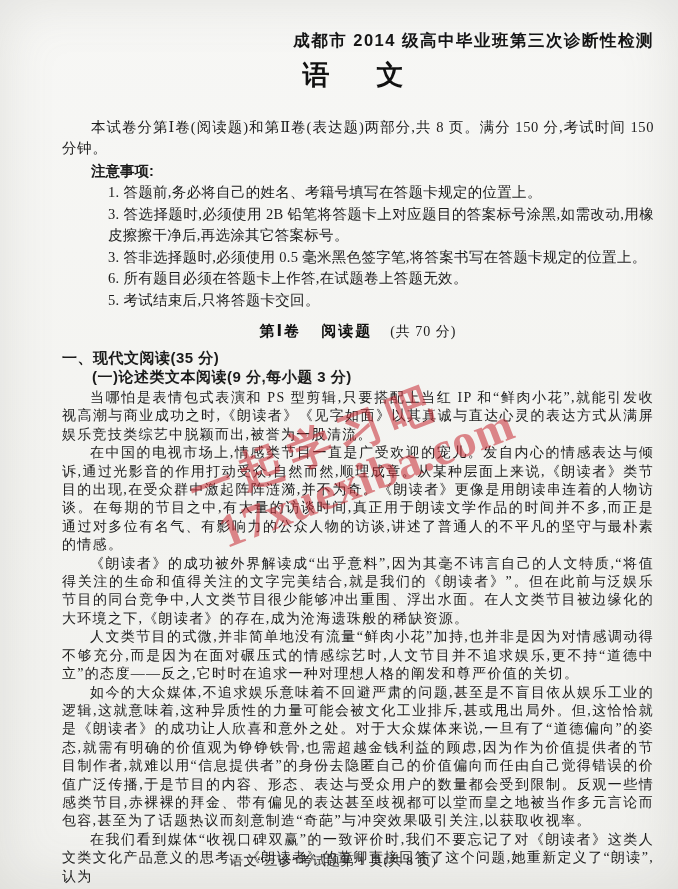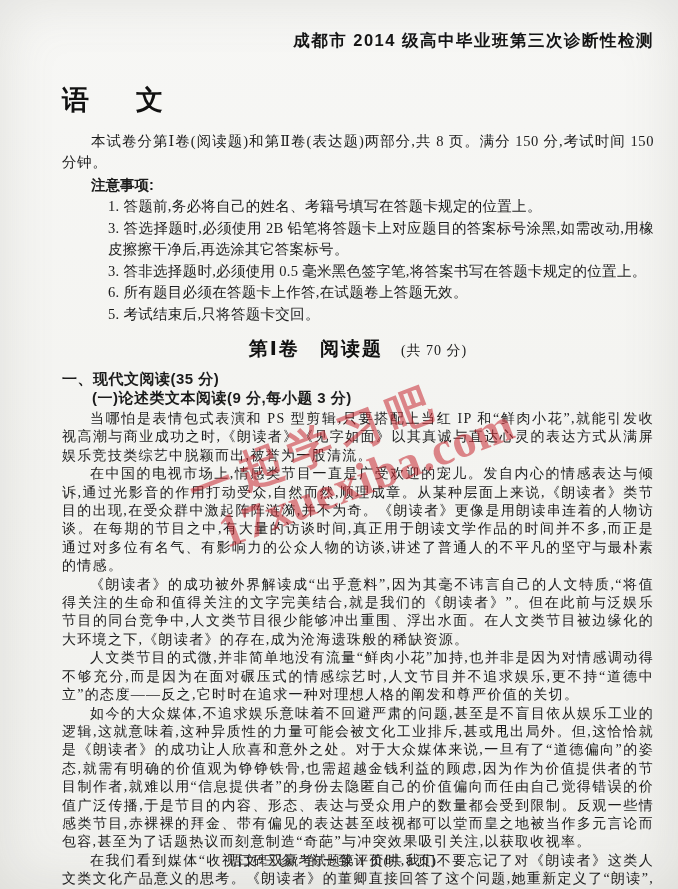--- a/index.html
+++ b/index.html
@@ -17,45 +17,45 @@
   .content{
     position:absolute;left:62px;right:24px;top:0;
   }
   
   .exam-header{
     margin-top:30px;text-align:right;
     font-family:"Liberation Sans","DejaVu Sans",sans-serif;
     font-weight:bold;font-size:16.5px;letter-spacing:1.5px;color:#151515;
   }
   .subject-title{
-    margin-top:30px;
+    margin-top:5px;text-align:center;
     font-weight:bold;font-size:27px;letter-spacing:10px;color:#111;
   }
   
   .intro{
-    margin:13px 0 0 0;text-indent:2em;text-align:justify;
+    margin:24px 0 0 0;text-indent:2em;text-align:justify;
     font-size:14.5px;line-height:21px;letter-spacing:0.6px;
   }
   .notice-heading{
     margin-top:1px;text-indent:2em;
     font-family:"Liberation Sans","DejaVu Sans",sans-serif;
     font-weight:bold;font-size:14.5px;line-height:22px;
   }
   .notices{margin:0 0 8px 46px;}
   .notice{
     font-size:14.5px;line-height:21.5px;text-align:justify;letter-spacing:0.3px;
   }
   
   .section-heading{
     margin-top:11px;text-align:center;white-space:nowrap;
   }
   .section-heading .vol,
   .section-heading .vol-name{
     font-family:"Liberation Sans","DejaVu Sans",sans-serif;
-    font-weight:bold;font-size:19px;letter-spacing:2px;color:#111;
+    font-weight:bold;font-size:15px;letter-spacing:2px;color:#111;
   }
   .section-heading .vol-name{margin-left:16px;}
   .section-heading .vol-points{
     font-size:14px;margin-left:14px;letter-spacing:1px;
   }
   .part-heading{
     margin-top:7px;
     font-family:"Liberation Sans","DejaVu Sans",sans-serif;
     font-weight:bold;font-size:15px;line-height:19px;letter-spacing:0.5px;
   }

